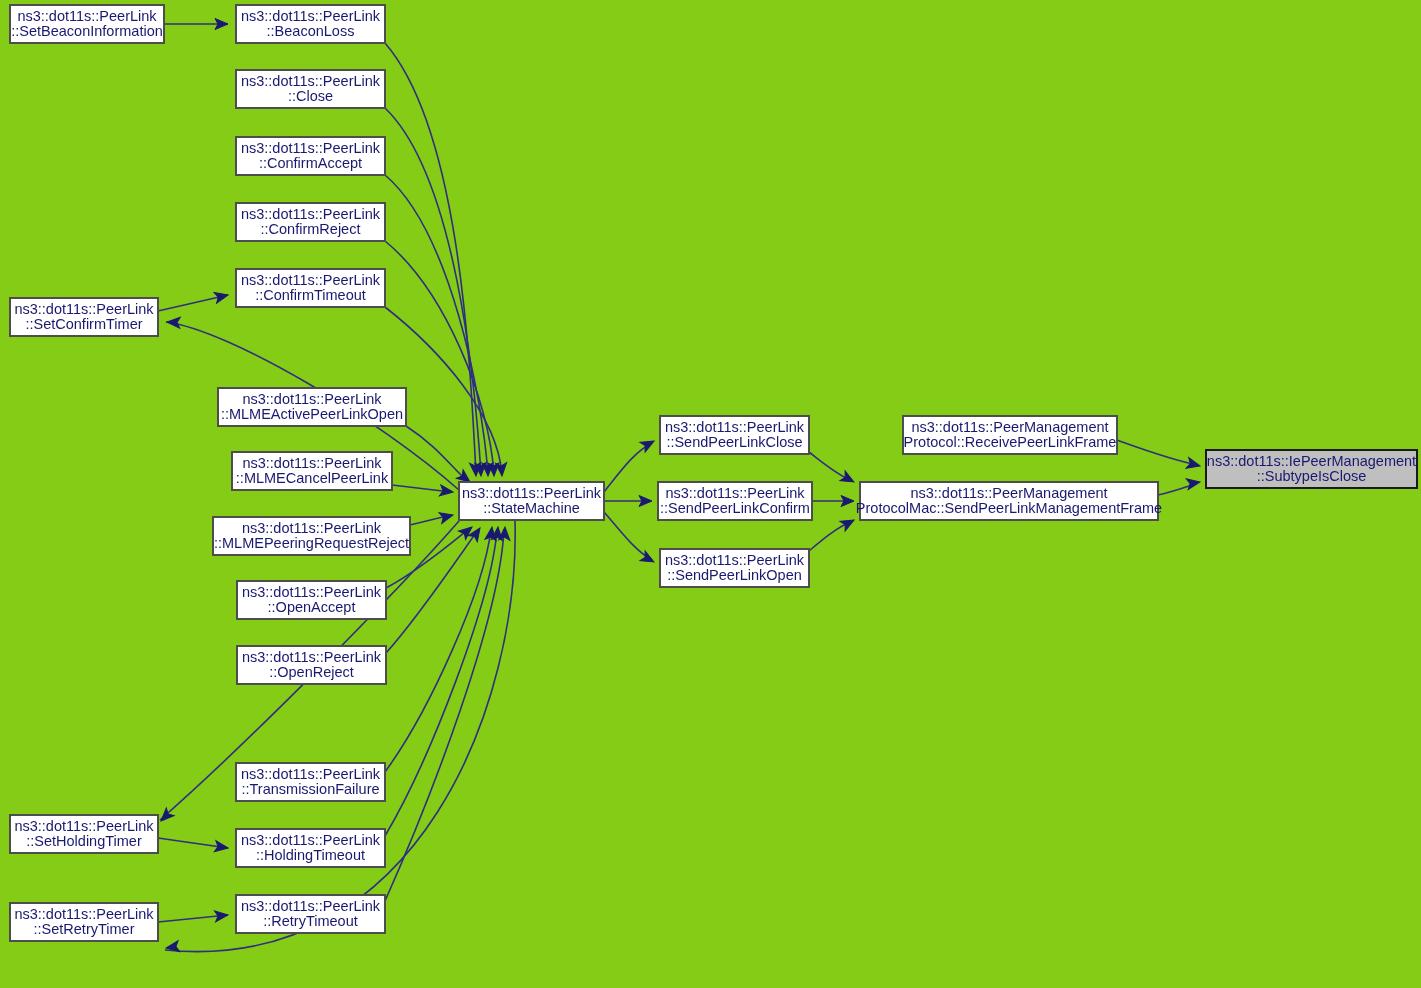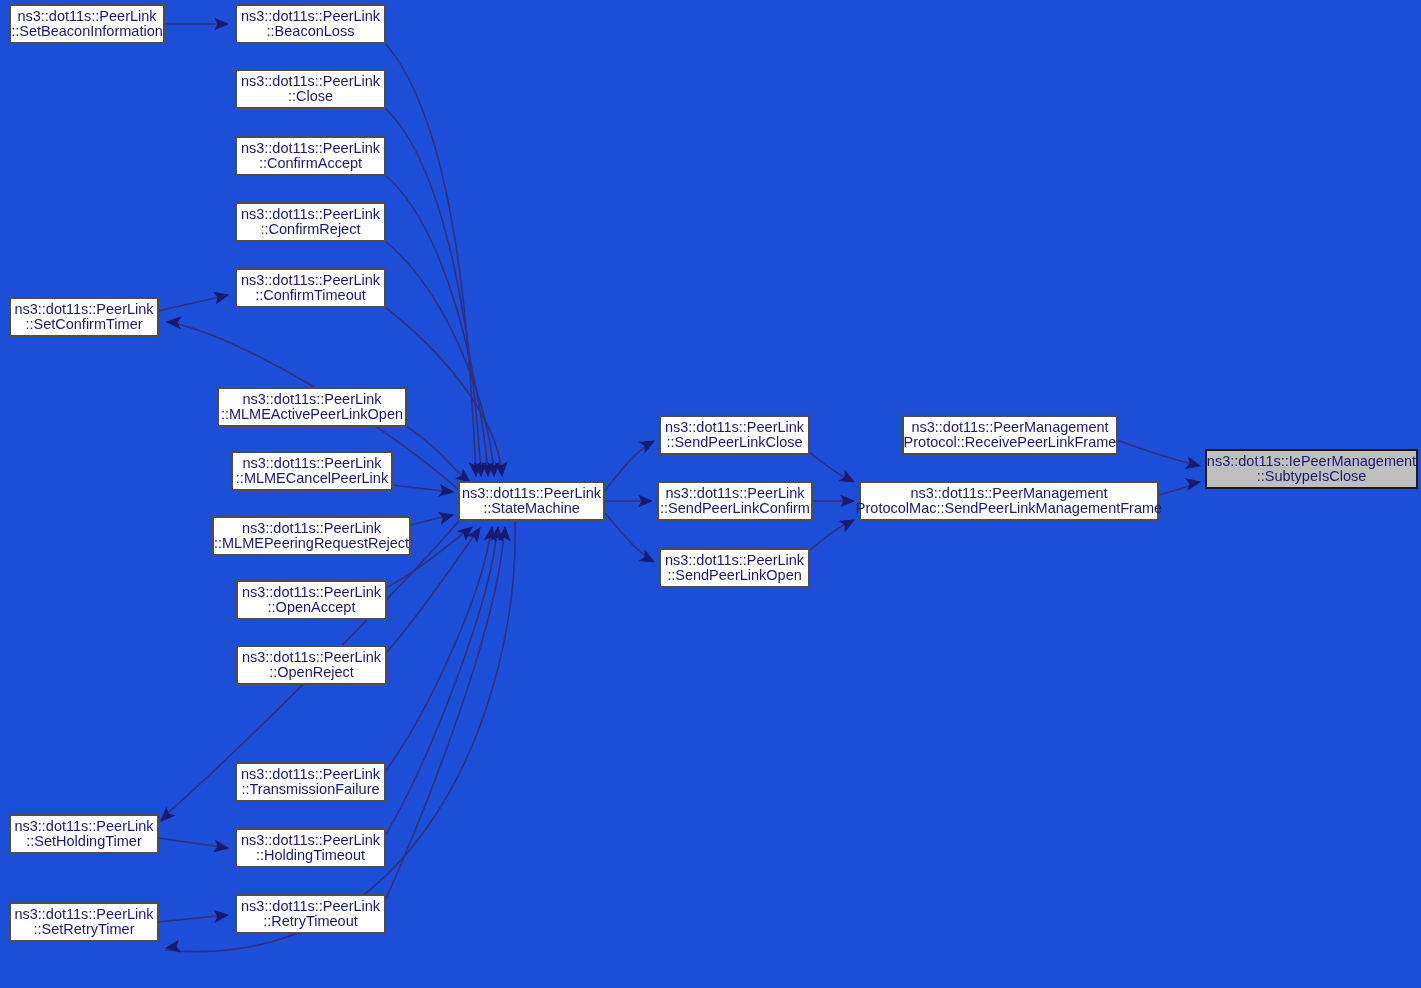--- a/index.html
+++ b/index.html
@@ -4,21 +4,21 @@
 <style>
   html, body {
     margin: 0;
     padding: 0;
     background: #ffffff;
   }
   #canvas-wrap {
     position: relative;
     width: 1421px;
     height: 988px;
-    background: #1d4ed8;
+    background: #84cc16;
     overflow: hidden;
     font-family: "Liberation Sans", sans-serif;
   }
   svg#graph {
     position: absolute;
     top: 0;
     left: 0;
     width: 1421px;
     height: 988px;
     display: block;

